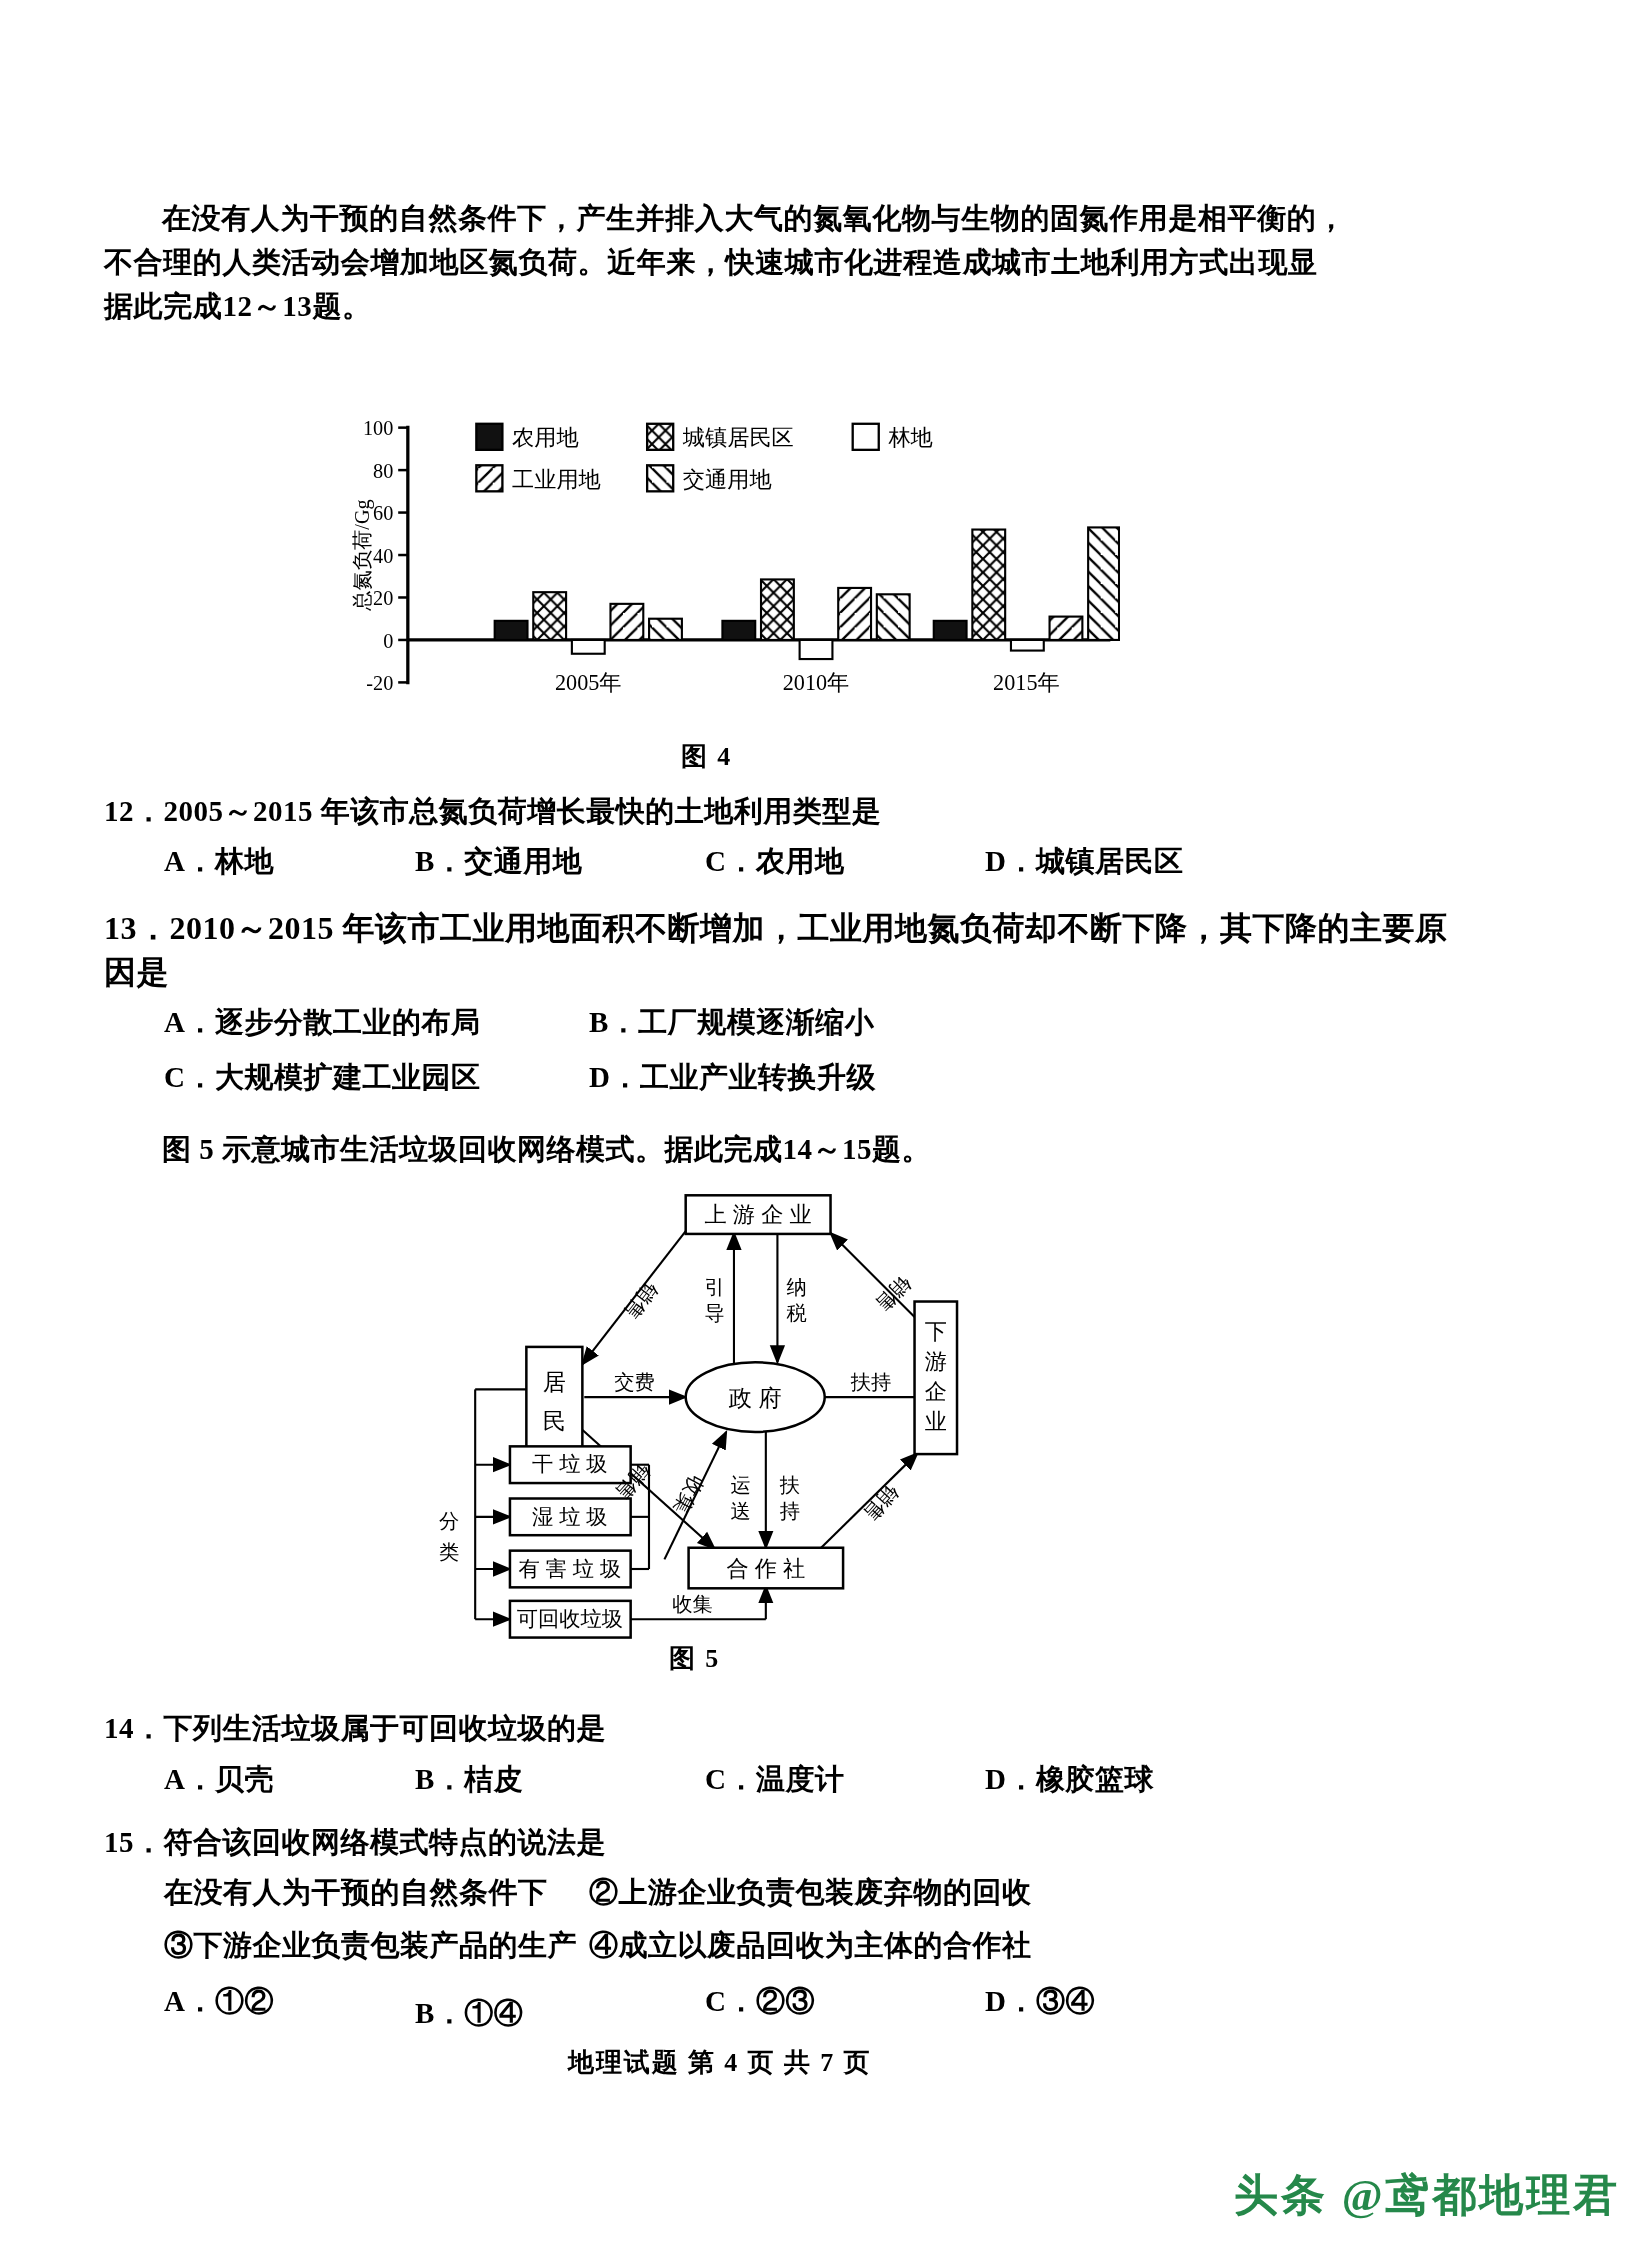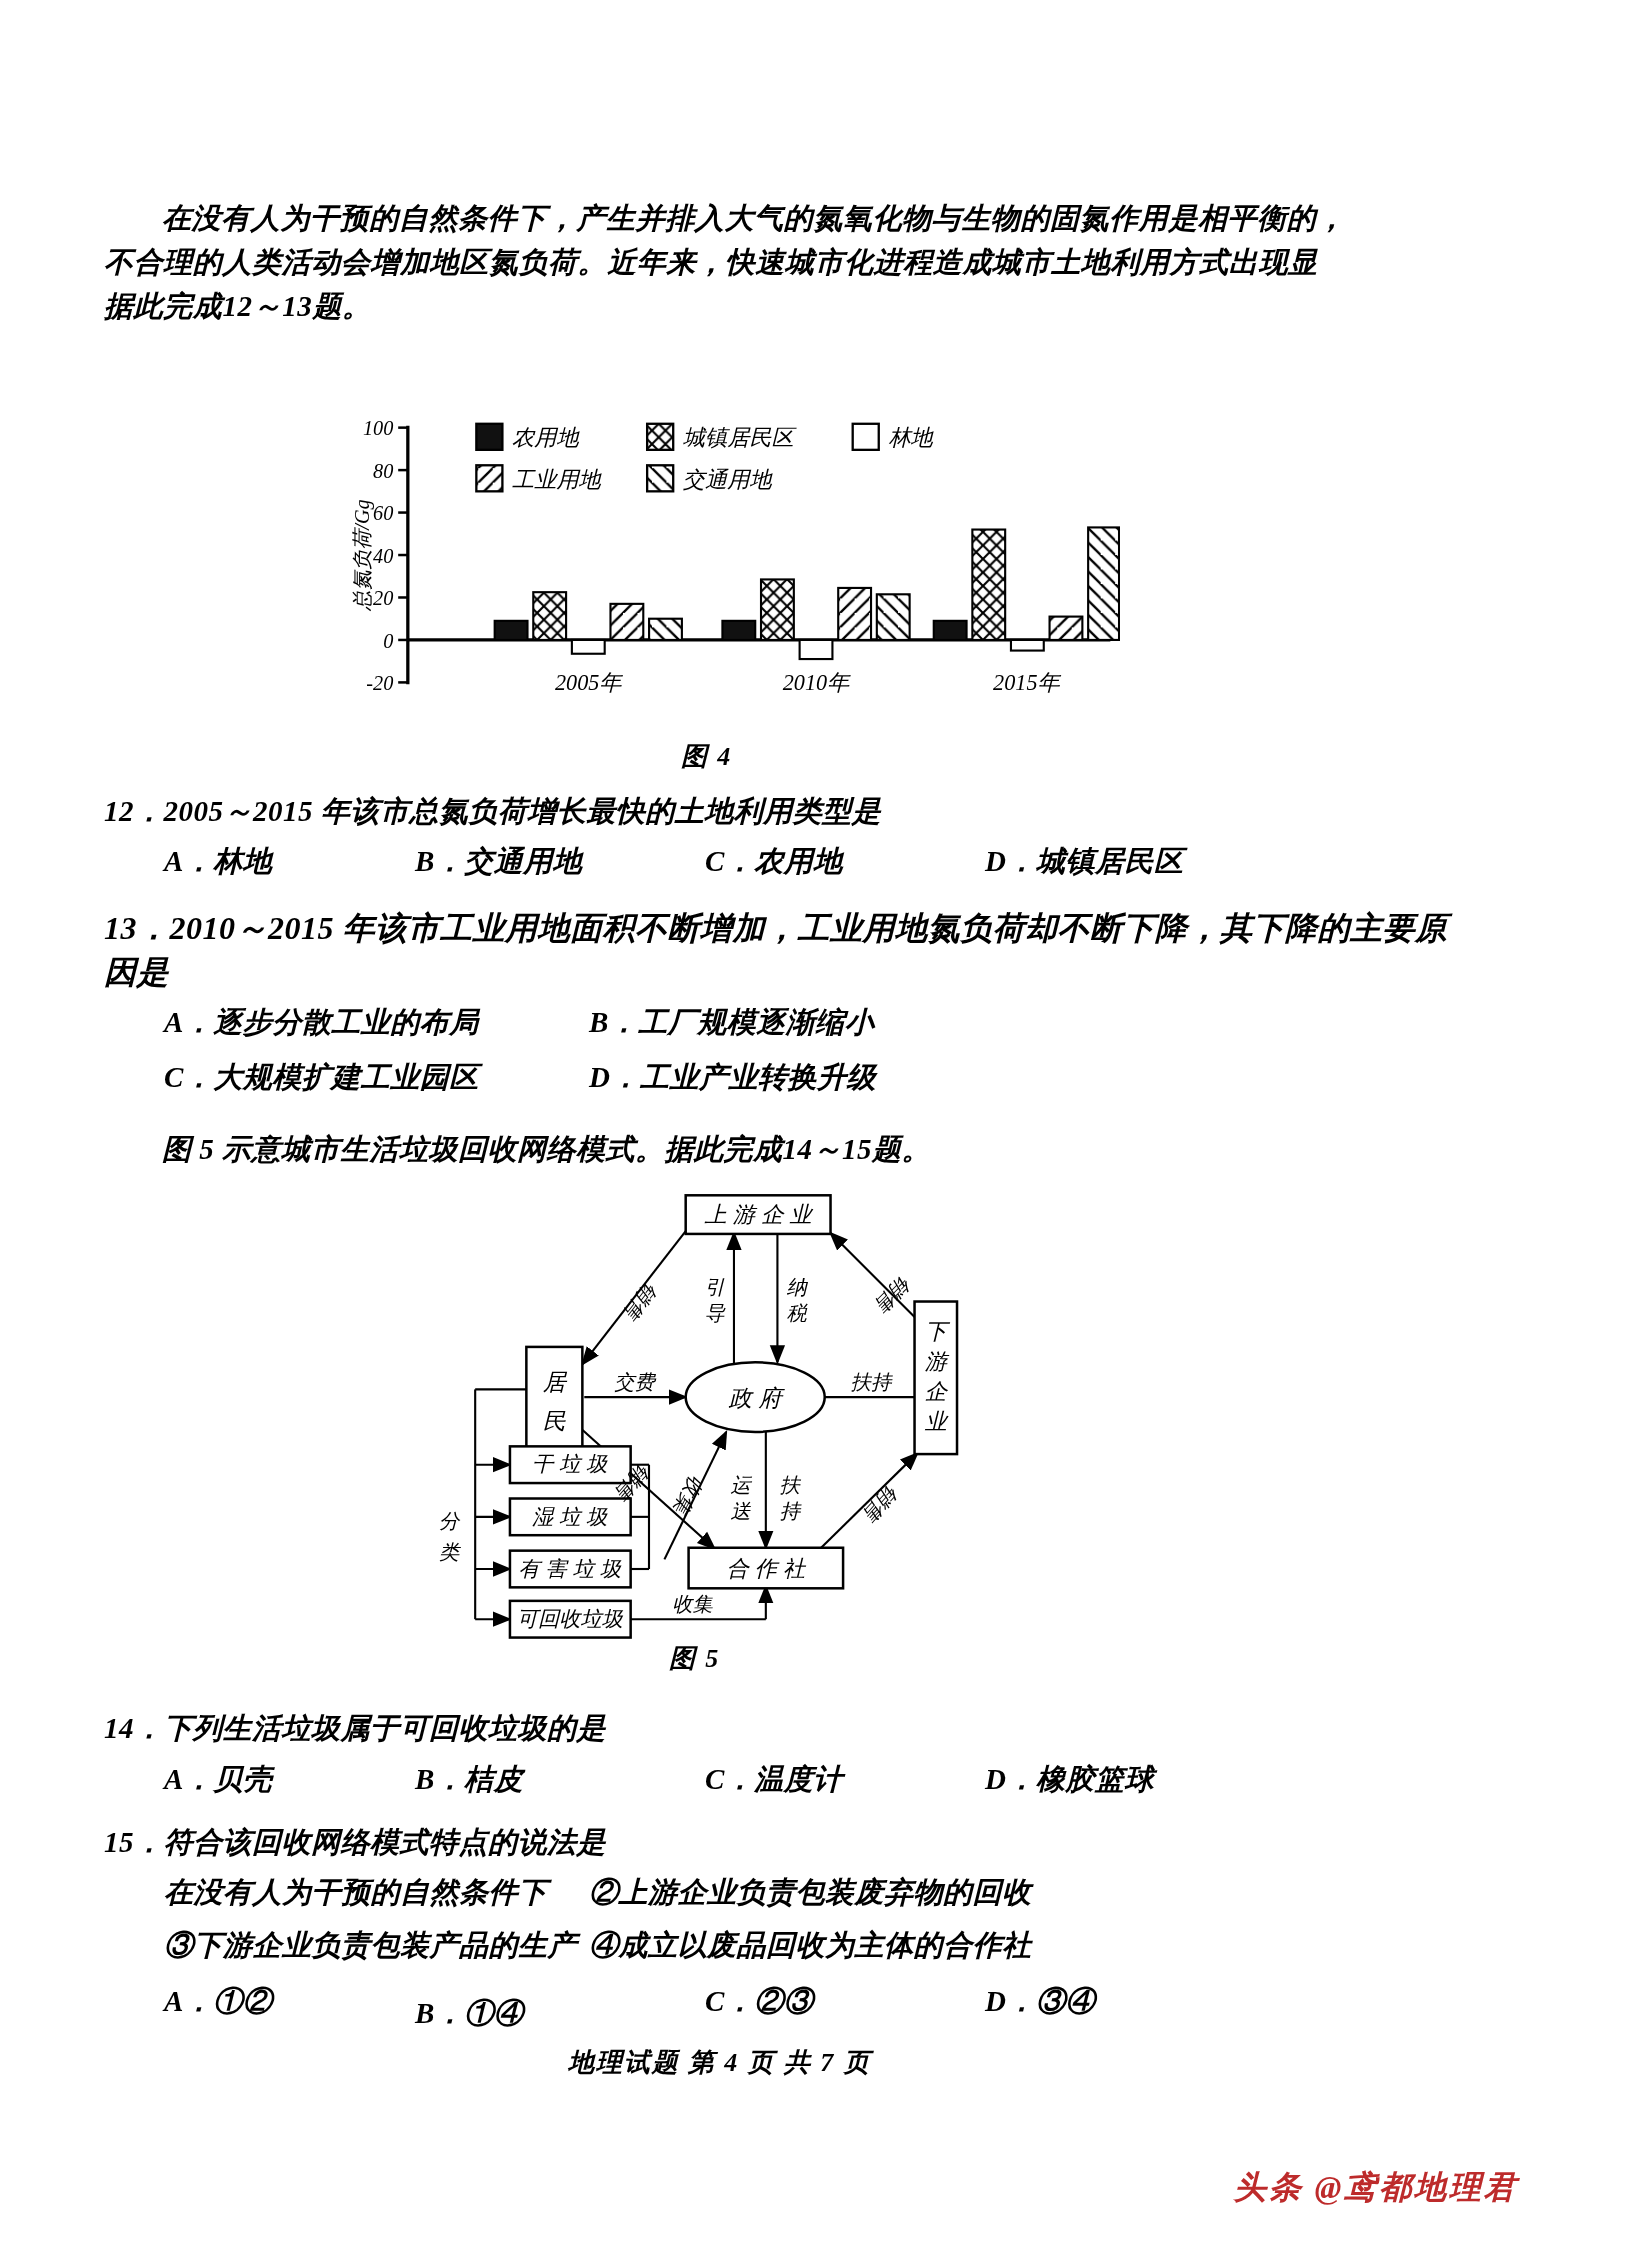--- a/index.html
+++ b/index.html
@@ -12,21 +12,20 @@
     font-family: "Liberation Serif", "DejaVu Serif", serif;
     color: #000;
     position: relative;
     overflow: hidden;
   }
   .page {
     position: absolute;
     left: 0; top: 0;
     width: 1631px;
     height: 2258px;
-    font-style: italic;
   }
 
   
   .para {
     position: absolute;
     font-size: 29px;
     line-height: 44px;
     letter-spacing: 0.6px;
     text-align: justify;
     font-weight: 600;
@@ -67,24 +66,24 @@
   .footer {
     position: absolute;
     font-size: 26px;
     font-weight: 700;
     letter-spacing: 1.9px;
     white-space: nowrap;
   }
 
   .watermark {
     position: absolute;
-    font-size: 32px;
+    font-size: 44px;
     font-weight: 800;
     letter-spacing: 2.9px;
-    color: #b91c1c;
+    color: #15803d;
     white-space: nowrap;
     opacity: 0.93;
   }
 
   
   #chart-wrap { position: absolute; }
   .chart-svg text { font-family: "Liberation Serif", serif; }
 
   
   #diagram-wrap { position: absolute; }

